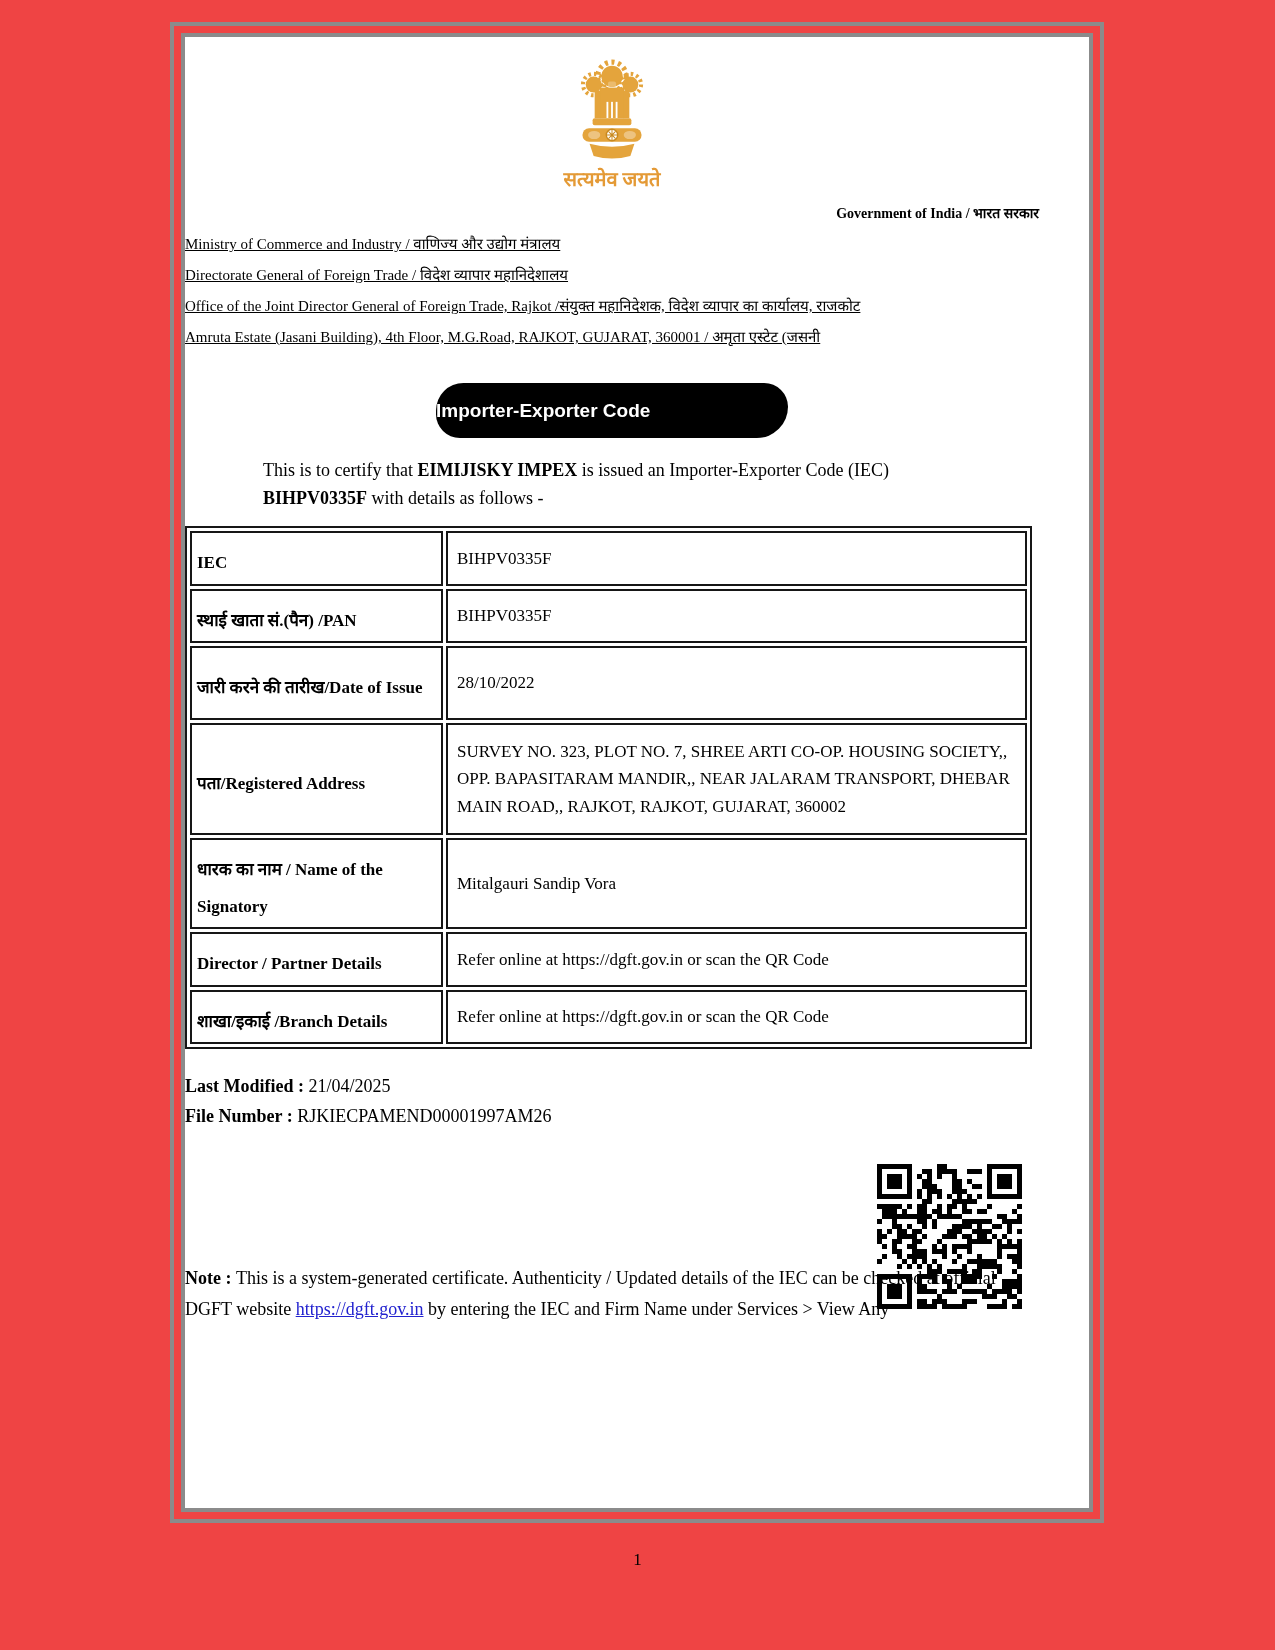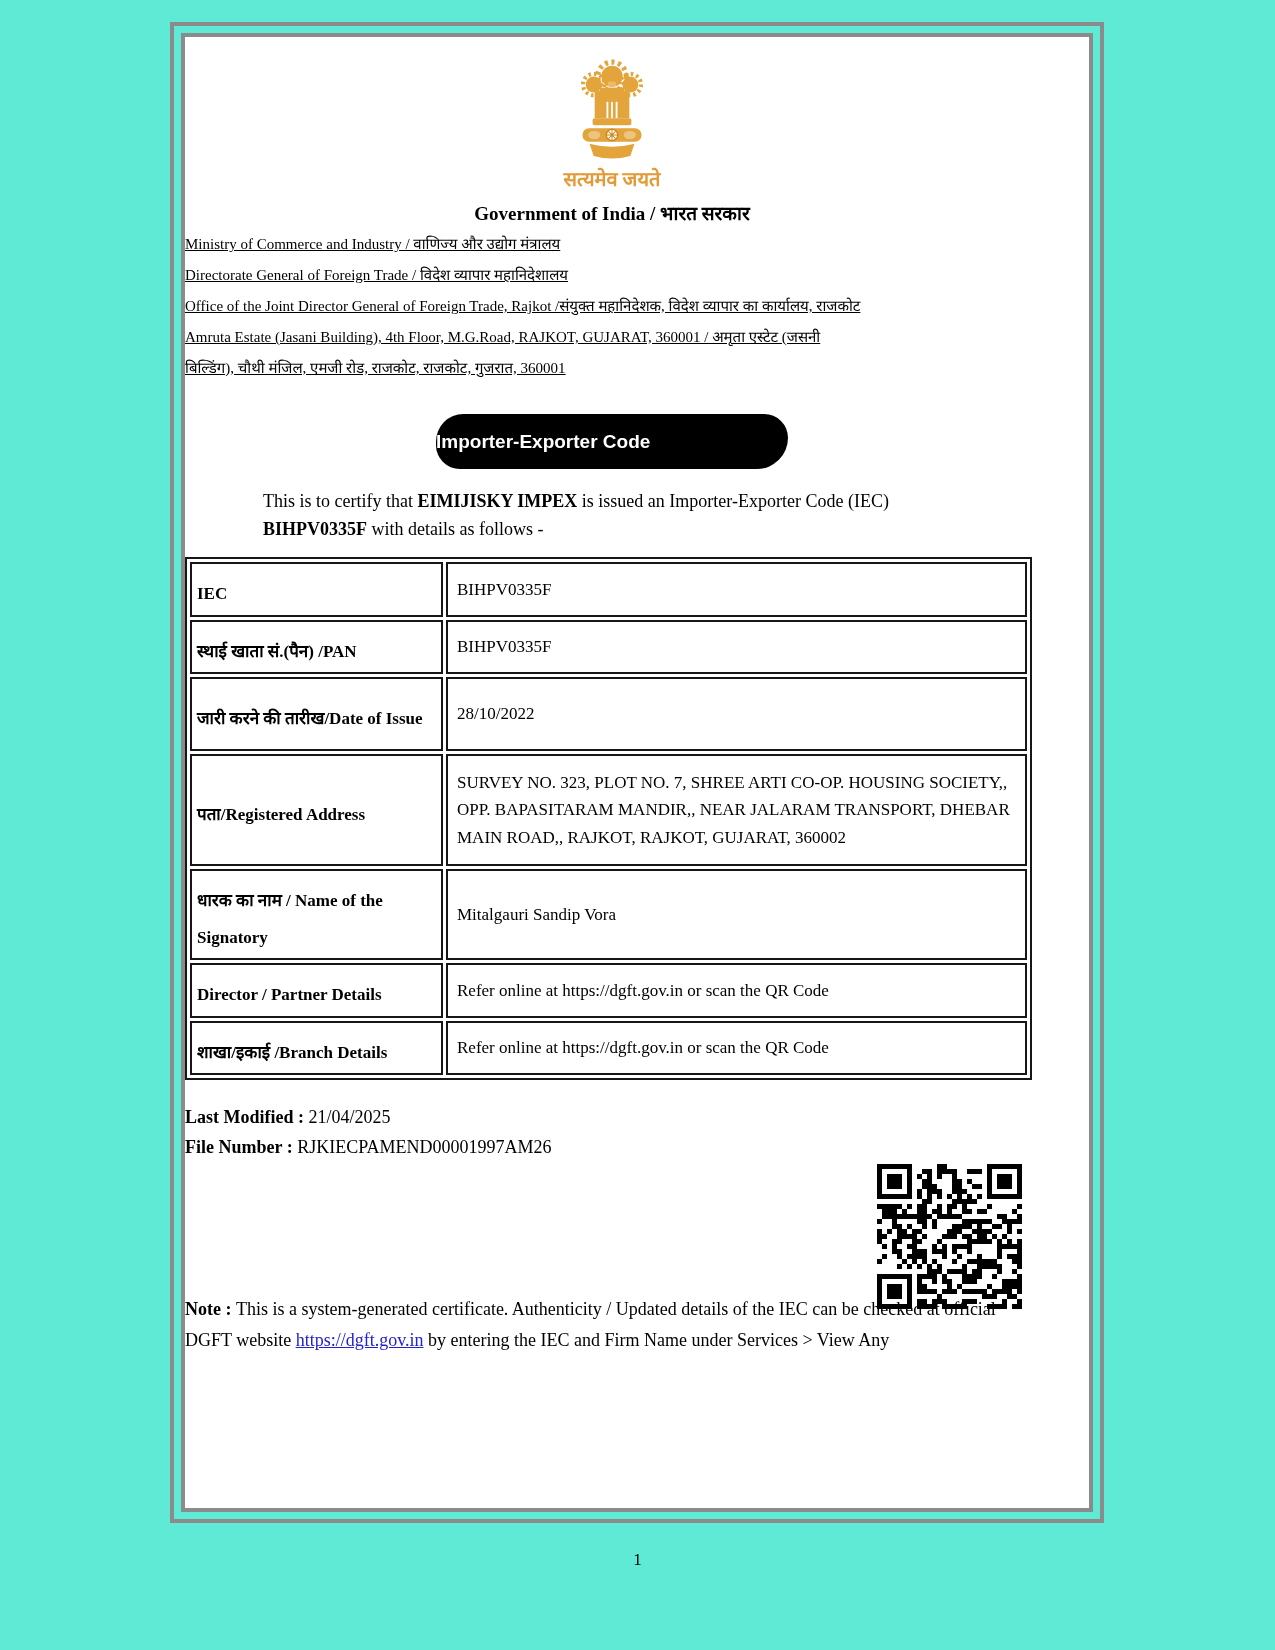--- a/index.html
+++ b/index.html
@@ -5,21 +5,21 @@
   * { box-sizing: border-box; margin: 0; padding: 0; }
   body {
     background: #ffffff;
     font-family: "Liberation Serif", "DejaVu Serif", serif;
     color: #000;
   }
   .page {
     position: relative;
     width: 1275px;
     height: 1650px;
-    background: #5eead4;
+    background: #ef4444;
     overflow: hidden;
   }
   .frame-outer {
     position: absolute;
     left: 170px;
     top: 22px;
     width: 934px;
     height: 1501px;
     border: 4px solid #8b8b8b;
   }
@@ -37,23 +37,23 @@
   .emblem-svg { display: inline-block; }
   .motto {
     text-align: center;
     color: #E49A36;
     font-weight: bold;
     font-size: 20px;
     line-height: 24px;
     margin-top: 2px;
   }
   .gov-title {
-    text-align: center;
+    text-align: right;
     font-weight: bold;
-    font-size: 19px;
+    font-size: 14px;
     line-height: 30px;
     margin-top: 8px;
   }
   .hdr-line {
     font-size: 15px;
     line-height: 31px;
     text-decoration: underline;
   }
   .badge {
     display: block;
@@ -183,21 +183,20 @@
           </g>
         </svg>
         <div class="motto">सत्यमेव जयते</div>
       </div>
 
       <div class="gov-title">Government of India / भारत सरकार</div>
       <div class="hdr-line">Ministry of Commerce and Industry / वाणिज्य और उद्योग मंत्रालय</div>
       <div class="hdr-line">Directorate General of Foreign Trade / विदेश व्यापार महानिदेशालय</div>
       <div class="hdr-line">Office of the Joint Director General of Foreign Trade, Rajkot /संयुक्त महानिदेशक, विदेश व्यापार का कार्यालय, राजकोट</div>
       <div class="hdr-line">Amruta Estate (Jasani Building), 4th Floor, M.G.Road, RAJKOT, GUJARAT, 360001  / अमृता एस्टेट (जसनी</div>
-      <div class="hdr-line">बिल्डिंग), चौथी मंजिल, एमजी रोड, राजकोट, राजकोट, गुजरात, 360001</div>
 
       <div class="badge">Importer-Exporter Code</div>
 
       <p class="certify"><span>This is to certify that </span><b class="inline">EIMIJISKY IMPEX</b><span> is issued an Importer-Exporter Code (IEC) </span><b class="inline">BIHPV0335F</b><span> with details as follows -</span></p>
 
       <table class="details">
         <tbody>
           <tr class="r1">
             <td class="lbl">IEC</td>
             <td class="val">BIHPV0335F</td>

